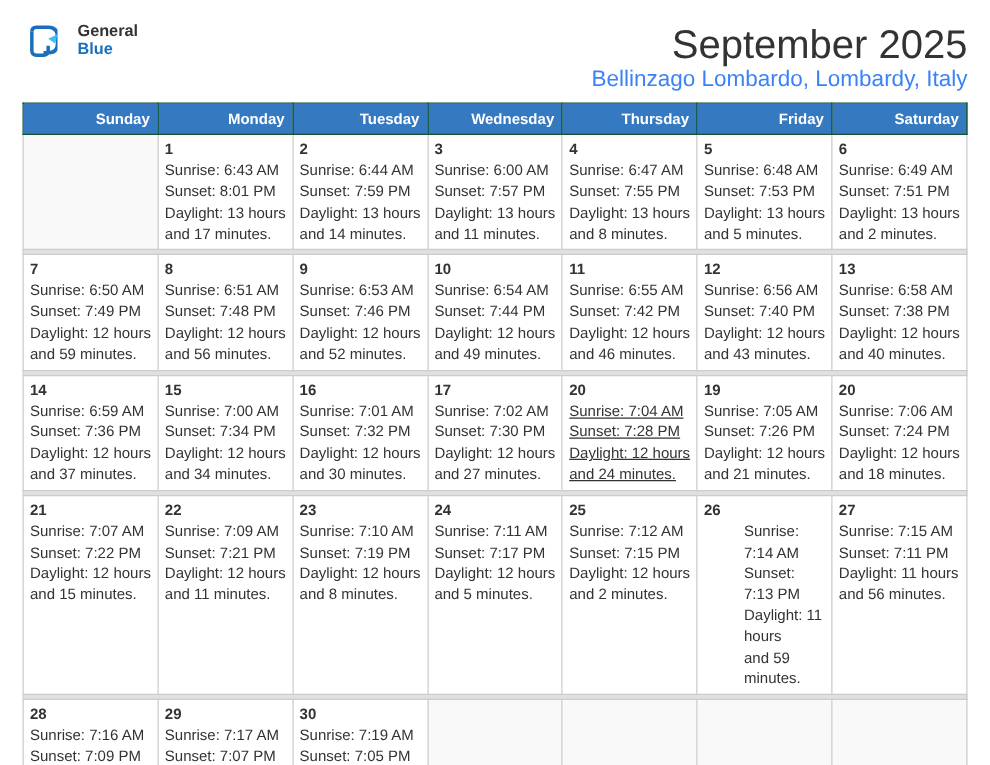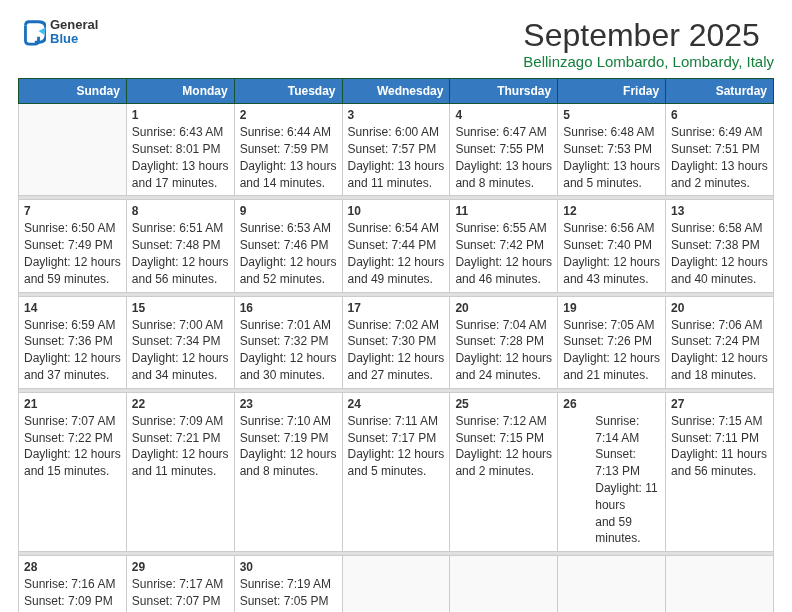--- a/index.html
+++ b/index.html
@@ -19,46 +19,47 @@
     }
     .header {
       display: flex;
       justify-content: space-between;
       align-items: flex-start;
       margin-bottom: 8px;
     }
     .logo {
       display: flex;
       align-items: center;
-      gap: 4px;
+      gap: 16px;
     }
     .logo-text {
       display: flex;
       flex-direction: column;
       font-size: 13px;
       font-weight: bold;
       line-height: 1.1;
     }
     .logo-general { color: #333; }
     .logo-blue { color: #1a6fbd; }
     .logo-icon {
       width: 28px;
       height: 28px;
     }
     .title-block {
+      text-align: right;
     }
     .month-title {
       font-size: 32px;
       font-weight: normal;
       color: #333;
       line-height: 1.1;
     }
     .location-title {
-      font-size: 15px;
-      color: #15803d;
+      font-size: 18px;
+      color: #3b82f6;
       font-weight: normal;
     }
     .calendar {
       width: 100%;
       border-collapse: collapse;
       flex: 1;
       table-layout: fixed;
     }
     .calendar thead th {
       background: #3579c0;
@@ -254,21 +255,21 @@
           </td>
           <td>
             <span class="day-number">17</span>
             <div class="day-detail" style="white-space: pre-line;">Sunrise: 7:02 AM
 Sunset: 7:30 PM
 Daylight: 12 hours
 and 27 minutes.</div>
           </td>
           <td>
             <span class="day-number">20</span>
-            <div class="day-detail" style="white-space: pre-line;">Sunrise: 7:04 AM
+            <div class="day-detail" style="white-space: pre-line; text-decoration: underline;">Sunrise: 7:04 AM
 Sunset: 7:28 PM
 Daylight: 12 hours
 and 24 minutes.</div>
           </td>
           <td>
             <span class="day-number">19</span>
             <div class="day-detail" style="white-space: pre-line;">Sunrise: 7:05 AM
 Sunset: 7:26 PM
 Daylight: 12 hours
 and 21 minutes.</div>

